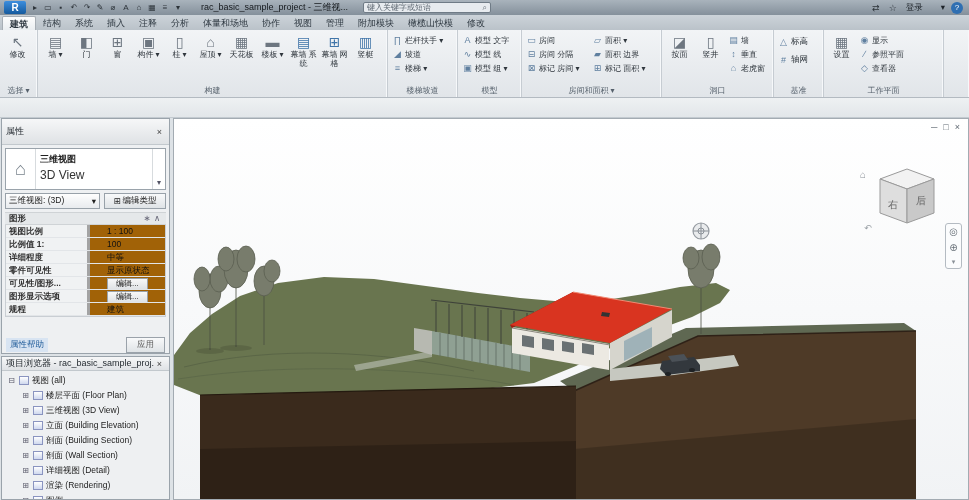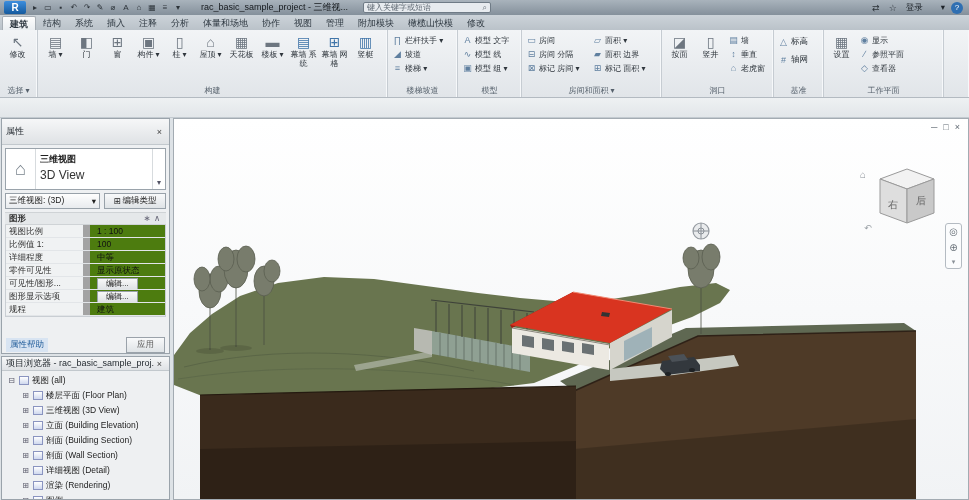--- a/index.html
+++ b/index.html
@@ -48,22 +48,22 @@
   .tsdesc{font-size:12px;color:#333;}
   .tscaret{width:13px;border-left:1px solid #d7dbde;display:flex;align-items:flex-end;justify-content:center;color:#556;font-size:8px;padding-bottom:2px;}
   .comborow{display:flex;margin:0 3px 3px 3px;gap:4px;height:16px;}
   .combo{flex:1;border:1px solid #98a1a9;background:linear-gradient(#fefefe,#e8ebee);display:flex;align-items:center;justify-content:space-between;padding:0 3px;font-size:8.5px;}
   .edittype{flex:0 0 62px;border:1px solid #98a1a9;background:linear-gradient(#f8f9fa,#dfe3e6);display:flex;align-items:center;justify-content:center;gap:2px;font-size:8.5px;}
   .sechead{height:13px;background:#e5e8ea;border-top:1px solid #cfd3d6;border-bottom:1px solid #cfd3d6;display:flex;padding:0 4px;font-weight:bold;font-size:8.5px;color:#333;margin:0 3px;}
   .sechead .sp{flex:1;}
   .secico{color:#667;font-weight:normal;width:10px;text-align:center;}
   .pgrid{margin:0 3px;border:1px solid #c9ced3;border-top:none;background:#fff;}
   .prow{display:flex;height:13px;border-bottom:1px solid #e2e5e8;align-items:stretch;}
-  .plab{width:84px;background:#f0f2f3;border-right:7px solid #a3a3a3;padding:1px 3px;overflow:hidden;white-space:nowrap;font-size:8.5px;color:#333;}
-  .pval{flex:1;background:#4d7c0f;padding:1px 7px;white-space:nowrap;font-size:8.5px;color:#111;overflow:hidden;}
+  .plab{width:84px;background:#f0f2f3;border-right:3px solid #a3a3a3;padding:1px 3px;overflow:hidden;white-space:nowrap;font-size:8.5px;color:#333;font-weight:bold;}
+  .pval{flex:1;background:#a16207;padding:1px 17px;white-space:nowrap;font-size:8.5px;color:#111;overflow:hidden;}
   .pval .editbtn{display:inline-block;border:1px solid #9aa2aa;background:linear-gradient(#f8f8f8,#dfe2e5);padding:0 8px;font-size:8px;line-height:10px;}
   .palspacer{flex:1;}
   .palbottom{height:16px;display:flex;align-items:center;justify-content:space-between;padding:0 4px;}
   .helplink{background:#d8e4f2;color:#1f5b99;padding:1px 4px;font-size:8.5px;}
   .applybtn{border:1px solid #9aa2aa;background:linear-gradient(#f8f9fa,#dfe3e6);padding:1px 10px;font-size:8.5px;color:#555;}
   
   .tree{padding:2px 0;}
   .trow{display:flex;align-items:center;height:15px;gap:3px;padding-left:5px;white-space:nowrap;}
   .trow.child{padding-left:19px;}
   .expander{width:9px;height:9px;font-size:8px;line-height:9px;text-align:center;color:#556;}

